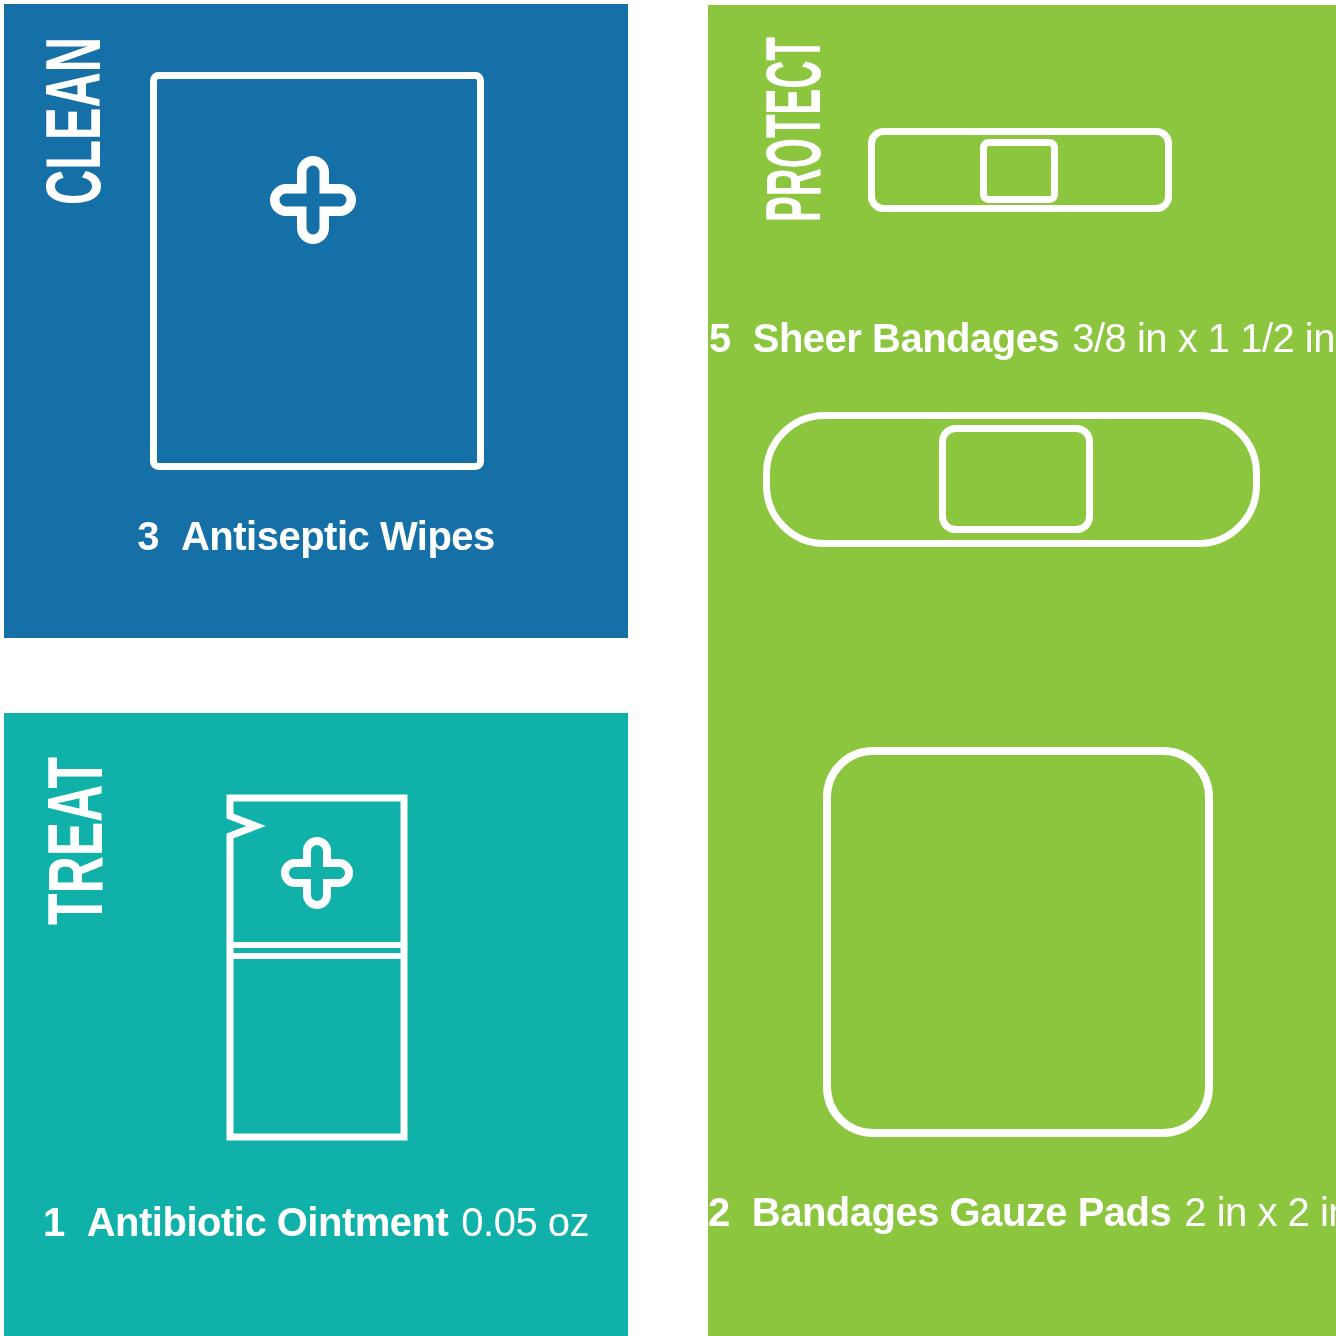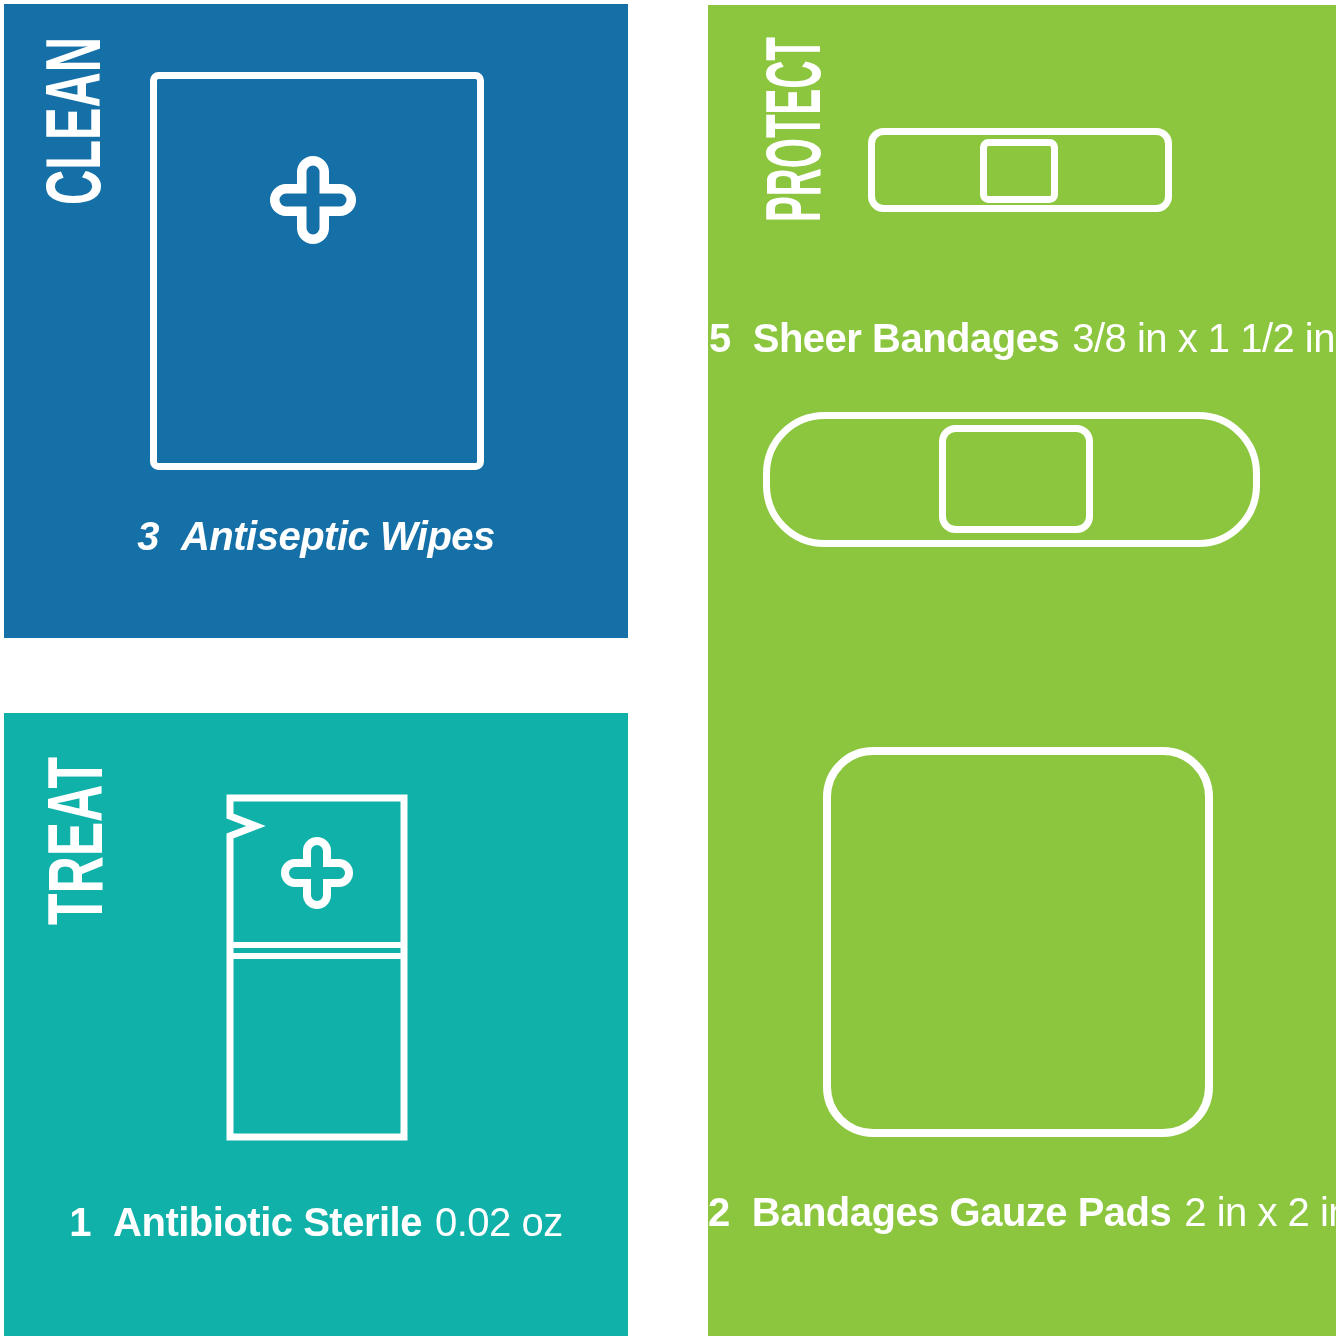--- a/index.html
+++ b/index.html
@@ -39,21 +39,21 @@
     line-height:1.1;
     letter-spacing:-0.5px;
     color:#ffffff;
     white-space:nowrap;
   }
   .item-label .qty{font-weight:700;margin-right:22px;}
   .item-label .name{font-weight:700;}
   .item-label .spec{font-weight:400;margin-left:13px;}
   .item-label .spec:empty{margin:0;display:none;}
 
-  .label-clean-1{top:510px;font-style:italic;}
+  .label-clean-1{top:510px;}
   .label-treat-1{top:487px;}
   .label-protect-1{top:263px;margin-top:48px;}
   .label-protect-2{top:590px;}
   .label-protect-3{top:1185px;}
 </style>
 </head>
 <body>
 
 <div class="page">
 
@@ -83,21 +83,21 @@
     <svg class="icon-svg icon-ointment" viewBox="0 0 194 360">
       <path d="M8 8 L182 8 L182 347 L8 347 L8 46 L34 36 L8 26 Z" fill="none" stroke="currentColor" stroke-width="7" stroke-linejoin="miter"></path>
       <path d="M8 155 H182 M8 166 H182" fill="none" stroke="currentColor" stroke-width="6"></path>
       <g>
         <path d="M95 61 V105 M73 83 H117" fill="none" stroke="currentColor" stroke-width="28" stroke-linecap="round"></path>
         <path d="M95 61 V105 M73 83 H117" fill="none" stroke="var(--bg)" stroke-width="12" stroke-linecap="round"></path>
       </g>
     </svg>
 
     <div class="item-label label-treat-1">
-      <span class="qty">1</span><span class="name">Antibiotic Sterile</span><span class="spec">0.02 oz</span>
+      <span class="qty">1</span><span class="name">Antibiotic Ointment</span><span class="spec">0.05 oz</span>
     </div>
   </section>
 
   <section class="panel panel-protect" style="--bg: #8CC63F;">
     <svg class="header-svg">
       <text transform="translate(102,207) rotate(-90)" font-size="78" textLength="185" lengthAdjust="spacingAndGlyphs">PROTECT</text>
     </svg>
 
     <svg class="icon-svg icon-bandage-small" viewBox="0 0 304 84">
       <rect x="3.5" y="3.5" width="297" height="77" rx="12" fill="none" stroke="currentColor" stroke-width="7"></rect>

